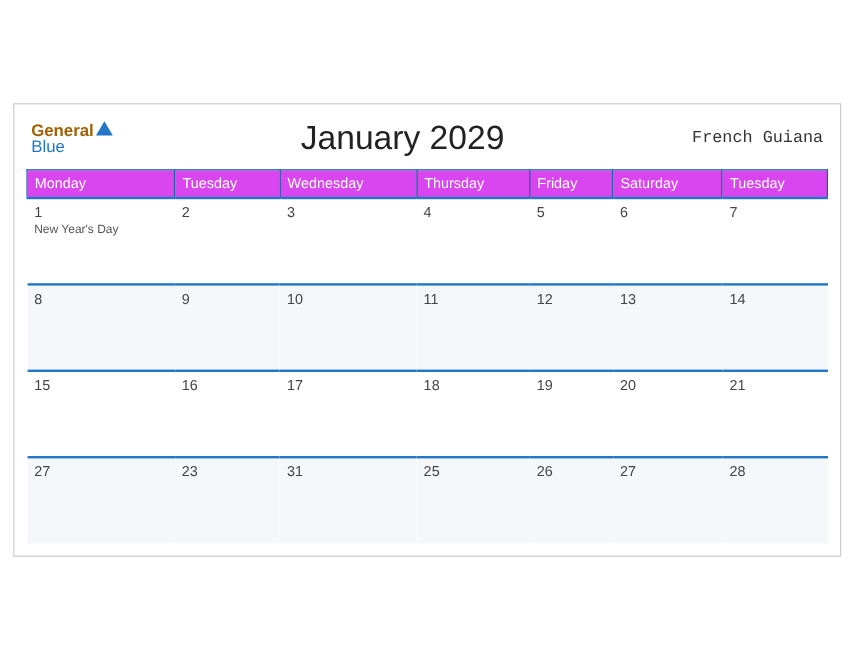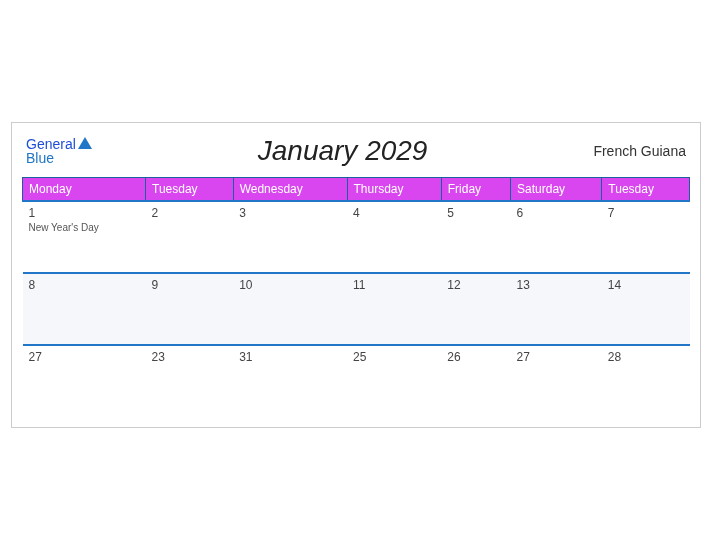--- a/index.html
+++ b/index.html
@@ -20,22 +20,22 @@
     }
     .calendar-header {
       display: flex;
       align-items: center;
       justify-content: space-between;
       margin-bottom: 10px;
       padding: 0 4px;
     }
     .logo-text-general {
       font-size: 14px;
-      font-weight: normal;
-      color: #1d4ed8;
+      font-weight: bold;
+      color: #a16207;
       line-height: 1;
     }
     .logo-text-blue {
       font-size: 14px;
       font-weight: normal;
       color: #2176c7;
       line-height: 1;
     }
     .logo-triangle {
       width: 0;
@@ -52,26 +52,26 @@
     }
     .logo-top {
       display: flex;
       align-items: center;
     }
     .calendar-title {
       font-size: 28px;
       font-weight: normal;
       color: #222;
       text-align: center;
-      font-style: italic;
     }
     .calendar-region {
       font-size: 14px;
       color: #333;
       text-align: center;
+      font-family: Liberation Mono, monospace;
     }
     .calendar-grid {
       width: 100%;
       border-collapse: collapse;
     }
     .calendar-grid th {
       background-color: #d946ef;
       color: #fff;
       text-align: left;
       padding: 4px 6px;
@@ -183,20 +183,43 @@
           </td>
           <td>
             <span class="day-number">13</span>
           </td>
           <td>
             <span class="day-number">14</span>
           </td>
         </tr>
         <tr>
           <td>
+            <span class="day-number">15</span>
+          </td>
+          <td>
+            <span class="day-number">16</span>
+          </td>
+          <td>
+            <span class="day-number">17</span>
+          </td>
+          <td>
+            <span class="day-number">18</span>
+          </td>
+          <td>
+            <span class="day-number">19</span>
+          </td>
+          <td>
+            <span class="day-number">20</span>
+          </td>
+          <td>
+            <span class="day-number">21</span>
+          </td>
+        </tr>
+        <tr>
+          <td>
             <span class="day-number">27</span>
           </td>
           <td>
             <span class="day-number">23</span>
           </td>
           <td>
             <span class="day-number">31</span>
           </td>
           <td>
             <span class="day-number">25</span>

